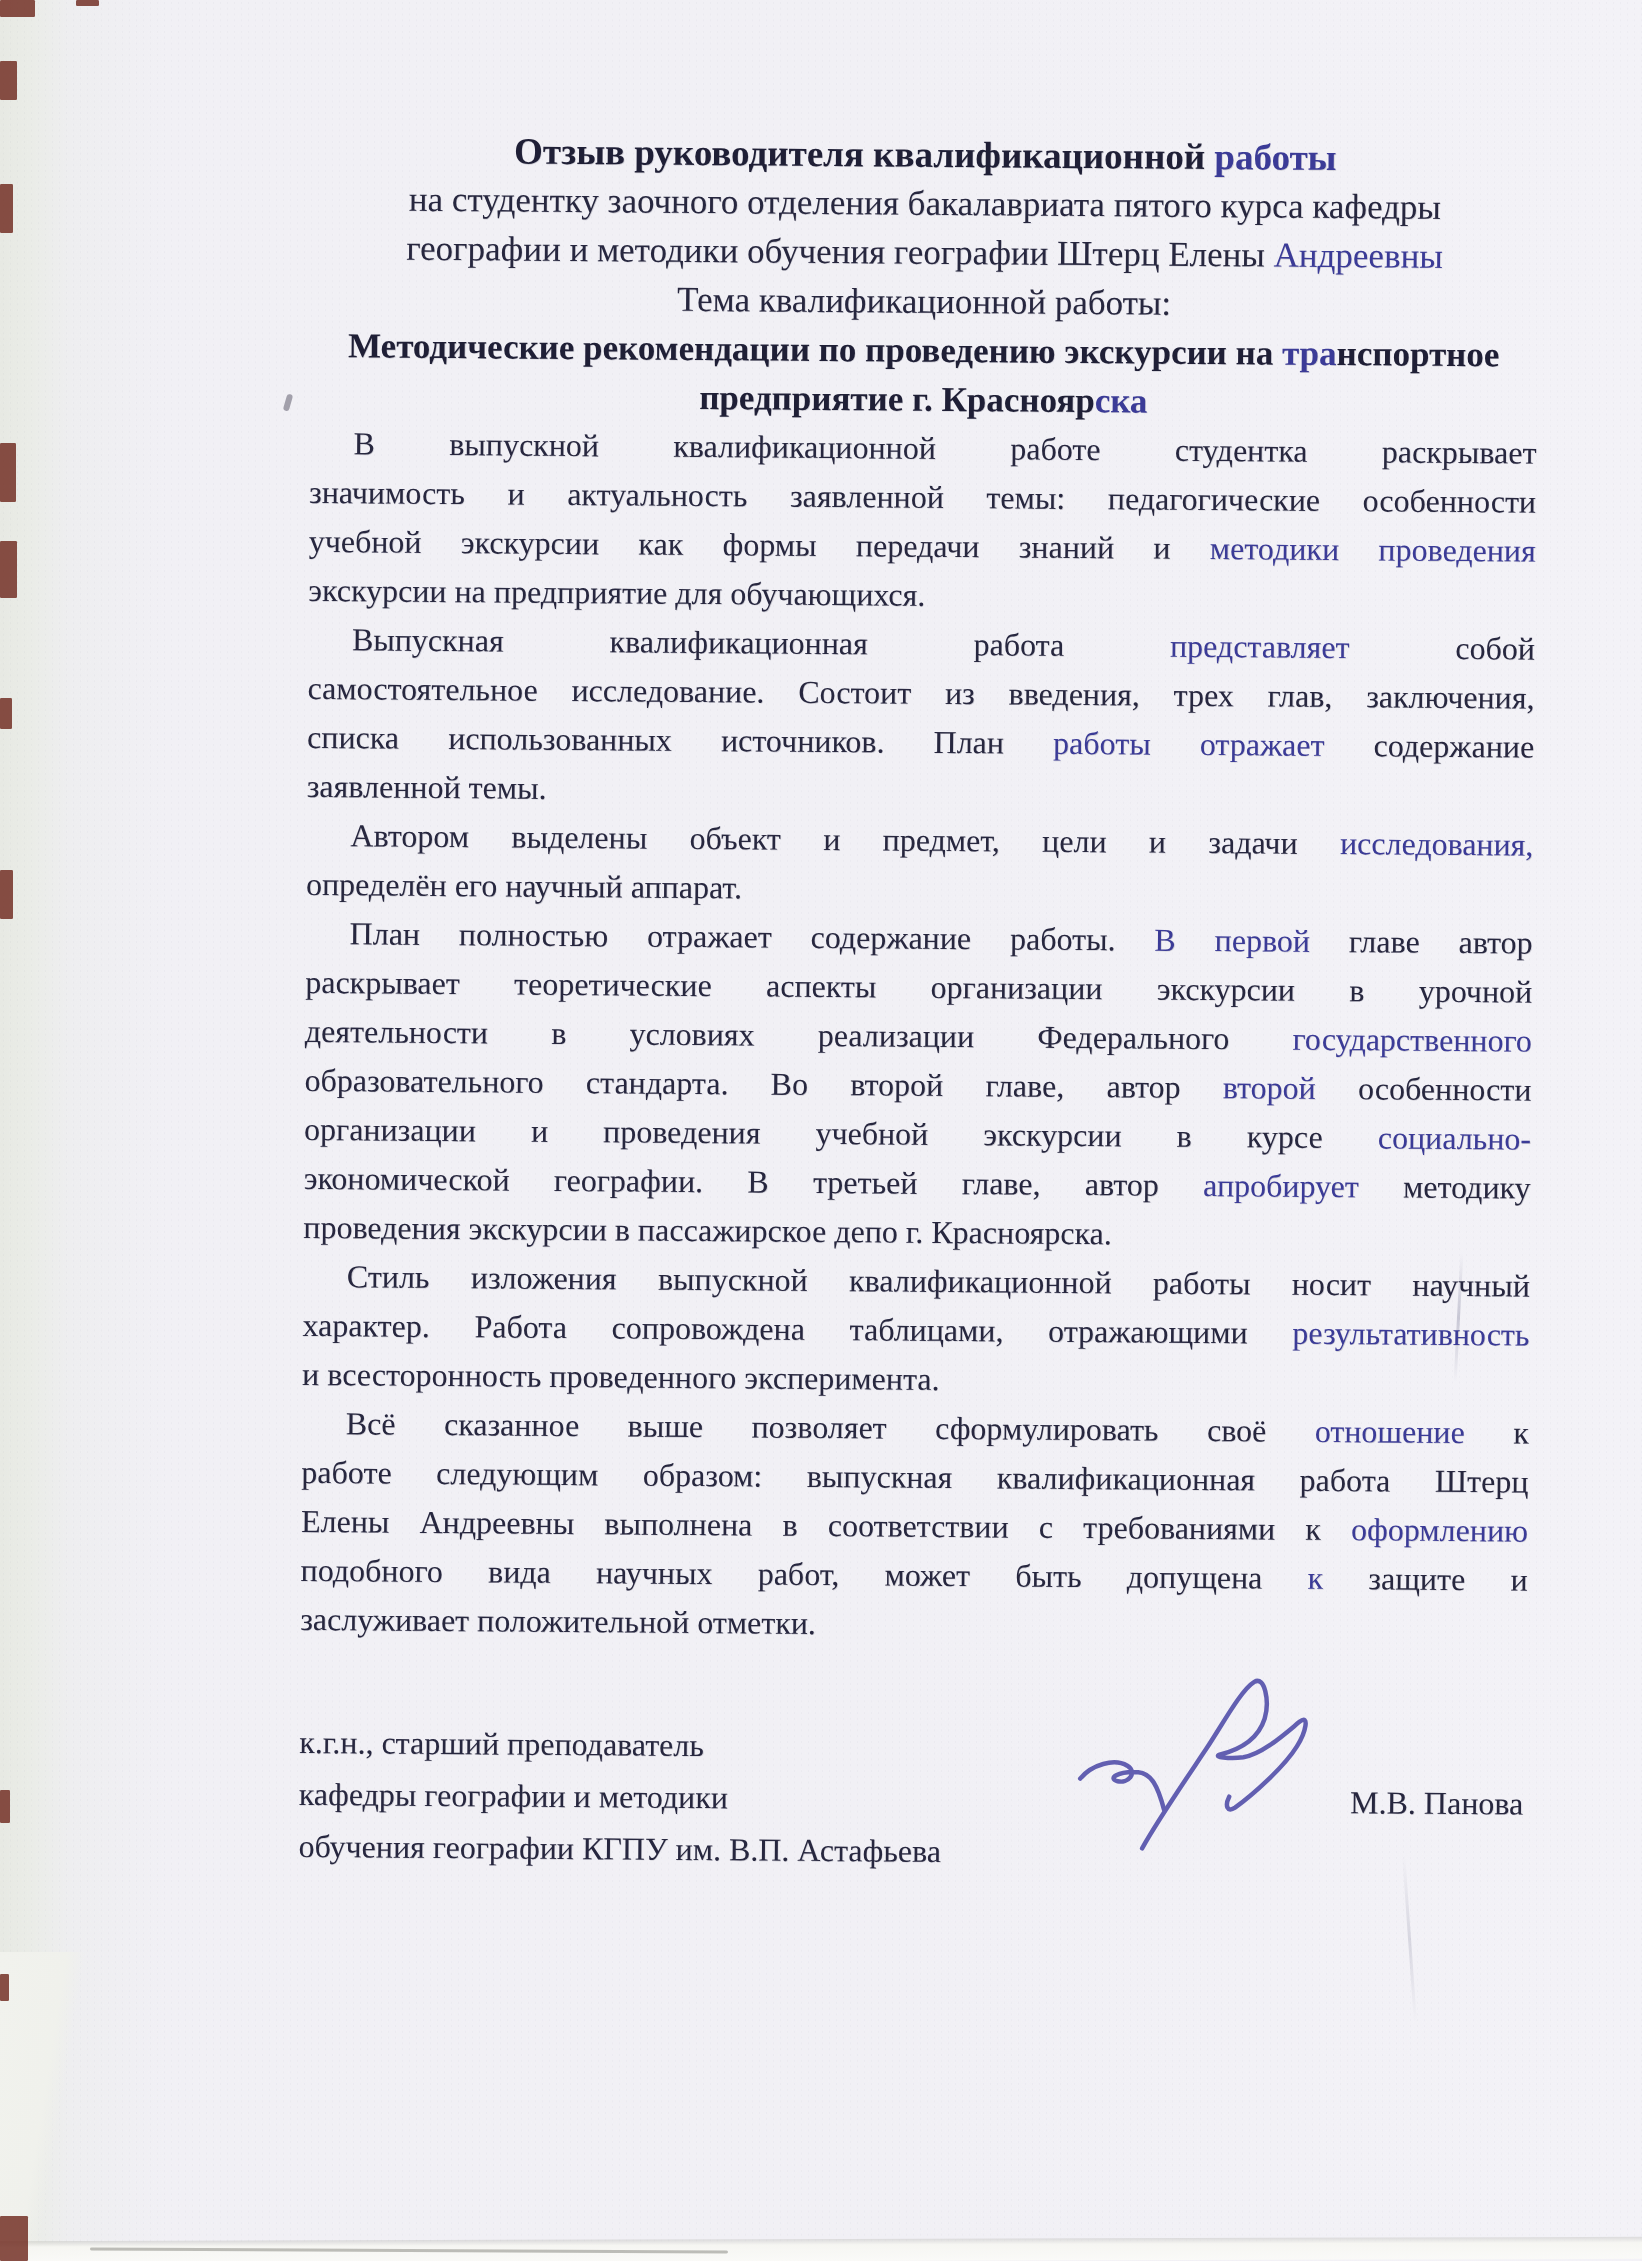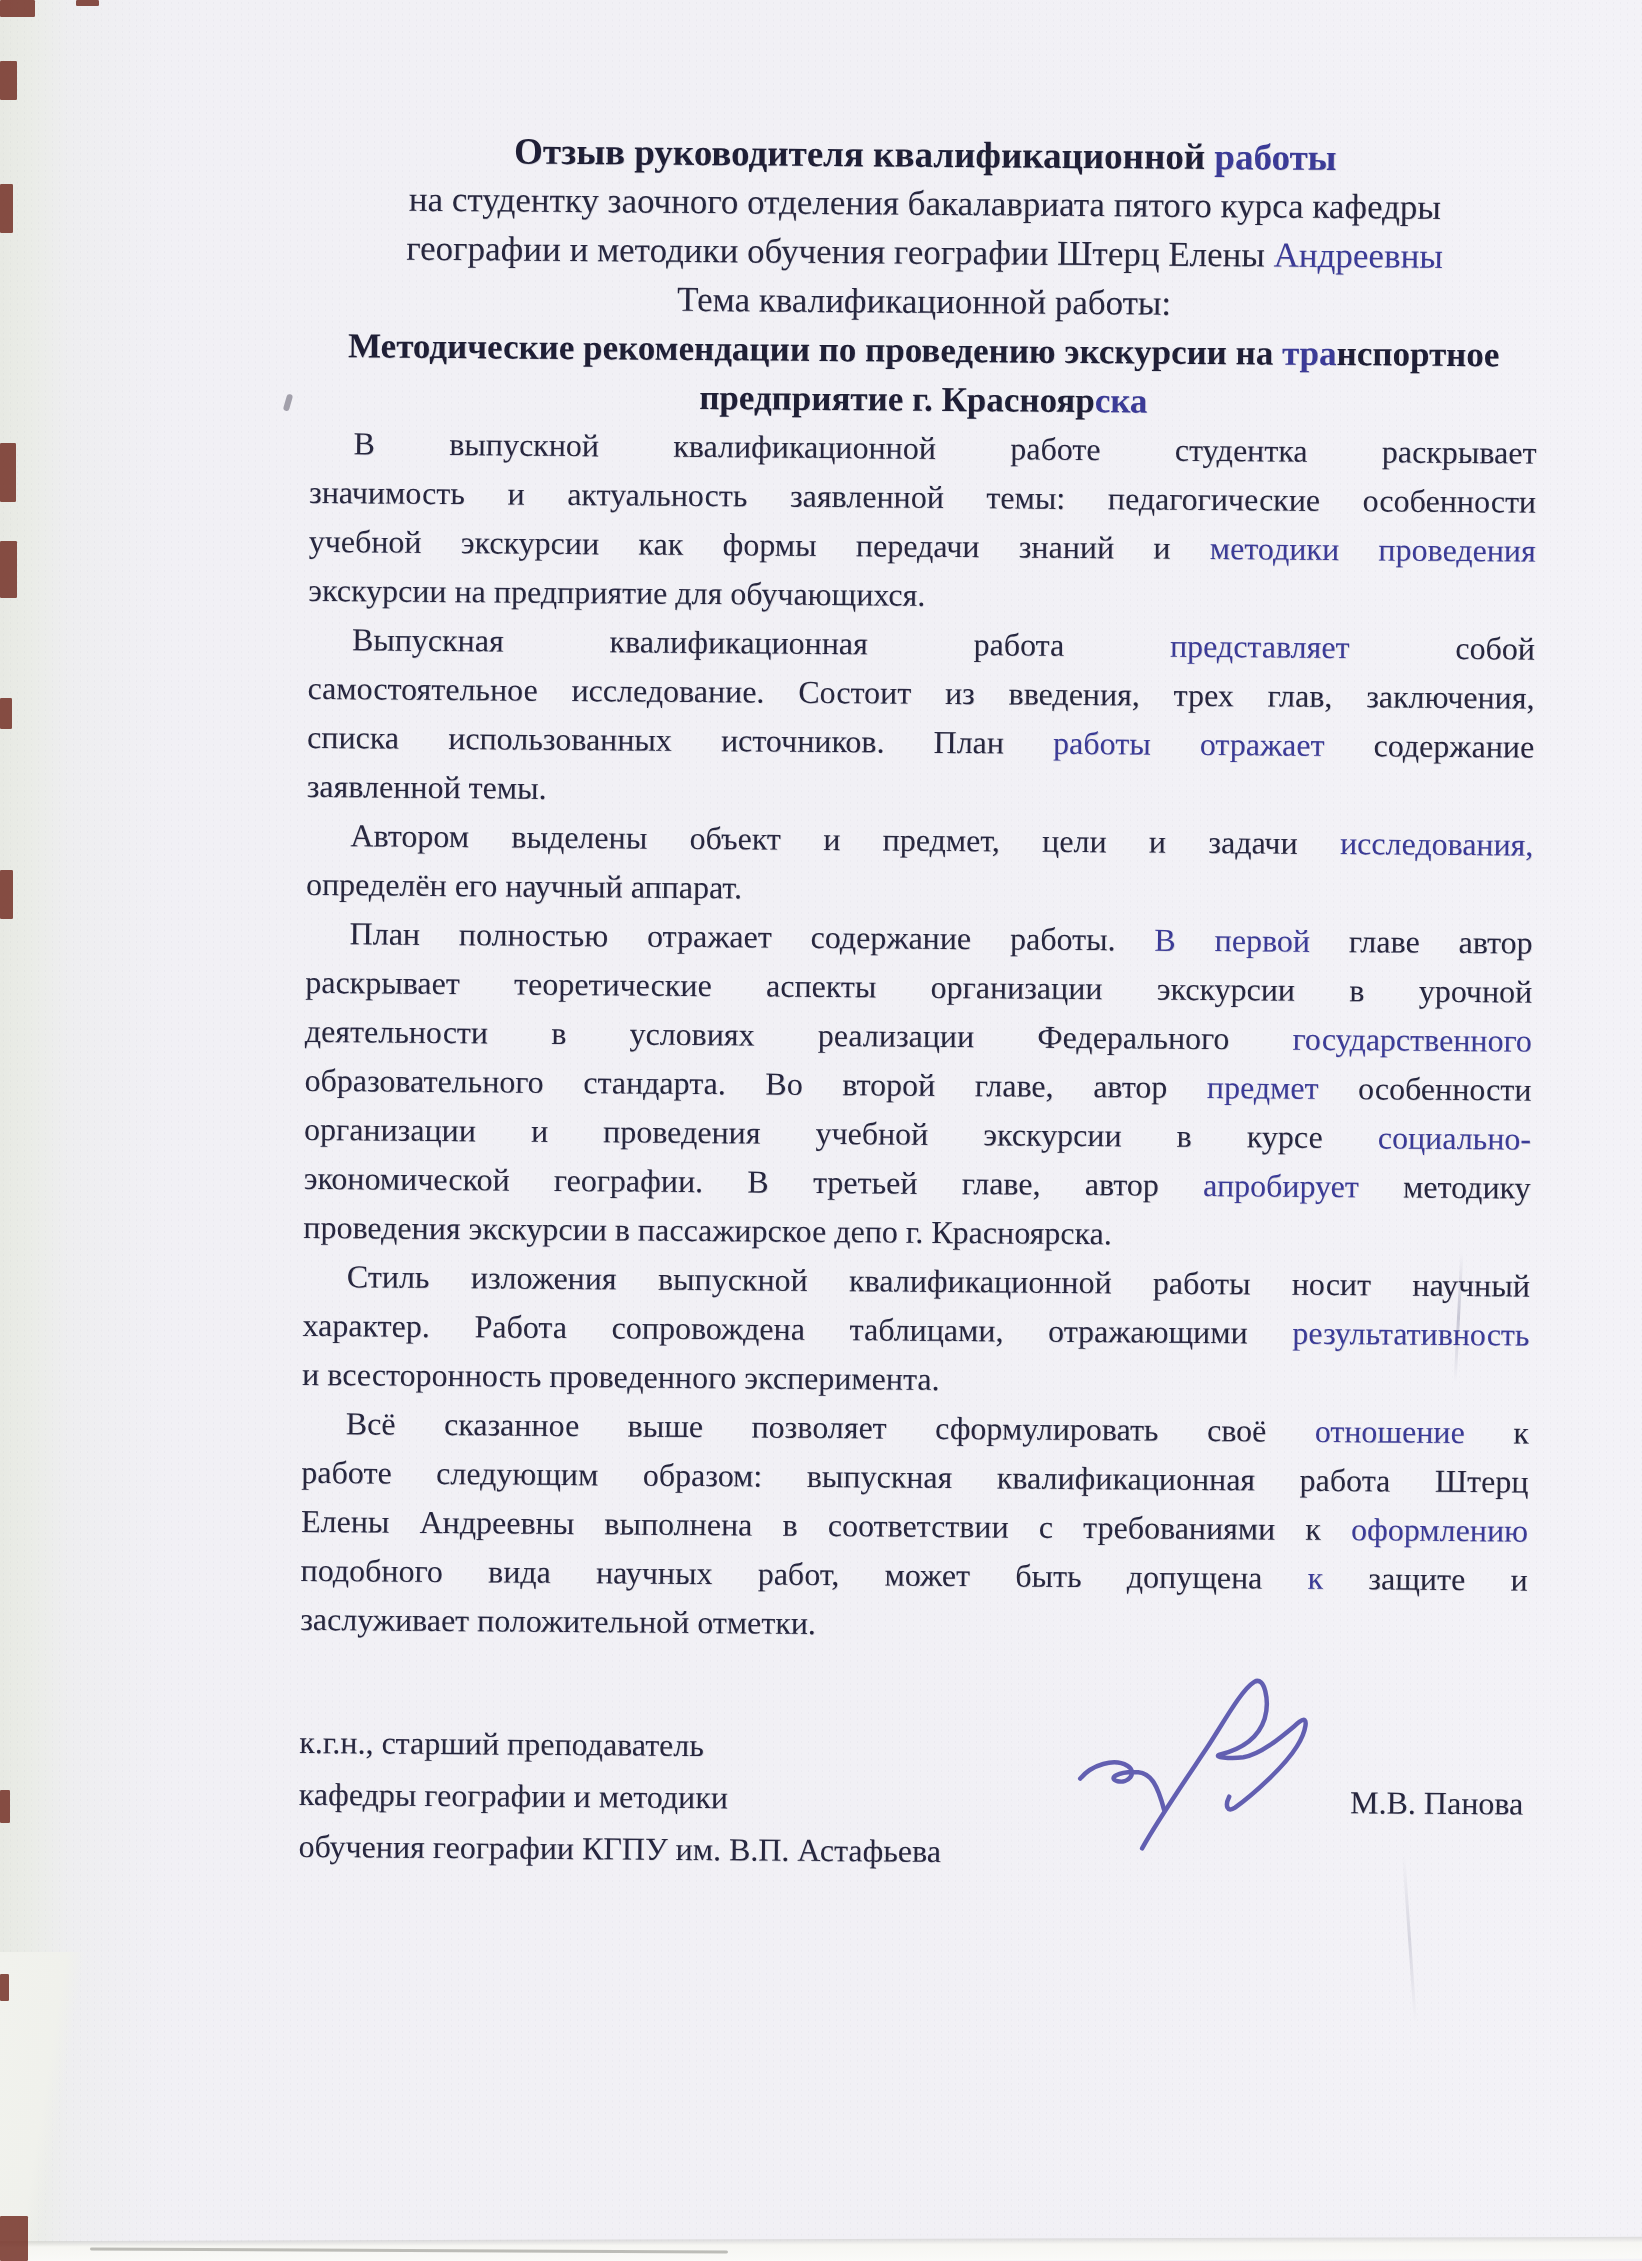--- a/index.html
+++ b/index.html
@@ -128,21 +128,21 @@
           <div class="bline last"><span>заявленной темы.</span></div>
         </div>
         <div class="para">
           <div class="bline first"><span>Автором выделены объект и предмет, цели и задачи </span><span class="blue">исследования,</span></div>
           <div class="bline last"><span>определён его научный аппарат.</span></div>
         </div>
         <div class="para">
           <div class="bline first"><span>План полностью отражает содержание работы. </span><span class="blue">В первой</span><span> главе автор</span></div>
           <div class="bline"><span>раскрывает теоретические аспекты организации экскурсии в урочной</span></div>
           <div class="bline"><span>деятельности в условиях реализации Федерального </span><span class="blue">государственного</span></div>
-          <div class="bline"><span>образовательного стандарта. Во второй главе, автор </span><span class="blue">предмет</span><span> особенности</span></div>
+          <div class="bline"><span>образовательного стандарта. Во второй главе, автор </span><span class="blue">второй</span><span> особенности</span></div>
           <div class="bline"><span>организации и проведения учебной экскурсии в курсе </span><span class="blue">социально-</span></div>
           <div class="bline"><span>экономической географии. В третьей главе, автор </span><span class="blue">апробирует</span><span> методику</span></div>
           <div class="bline last"><span>проведения экскурсии в пассажирское депо г. Красноярска.</span></div>
         </div>
         <div class="para">
           <div class="bline first"><span>Стиль изложения выпускной квалификационной работы носит научный</span></div>
           <div class="bline"><span>характер. Работа сопровождена таблицами, отражающими </span><span class="blue">результативность</span></div>
           <div class="bline last"><span>и всесторонность проведенного  эксперимента.</span></div>
         </div>
         <div class="para">

